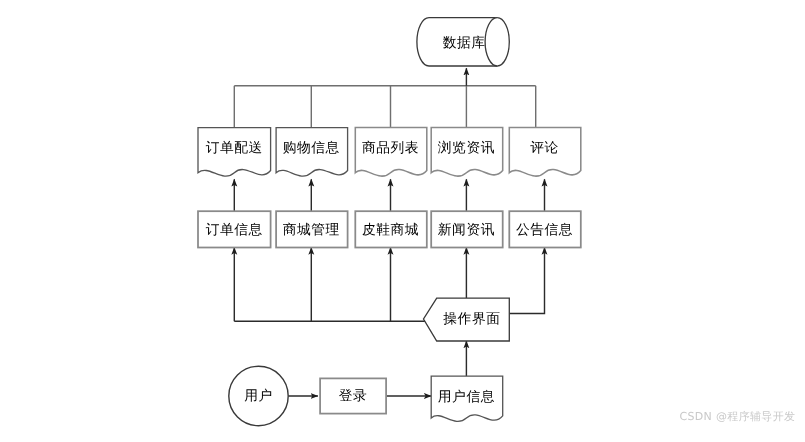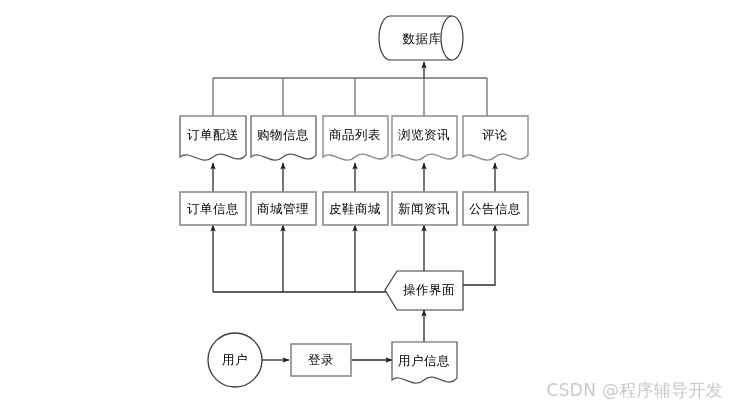--- a/index.html
+++ b/index.html
@@ -25,22 +25,22 @@
     font-size: 12.5px;
     fill: #000000;
     text-anchor: middle;
     dominant-baseline: middle;
     font-family: "DejaVu Sans", "Liberation Sans", sans-serif;
     letter-spacing: 0.5px;
   }
   .watermark-text {
     position: absolute;
     right: 9px;
-    bottom: 0;
-    font-size: 17px;
+    bottom: 16px;
+    font-size: 10px;
     color: #c9c9c9;
     font-family: "DejaVu Sans", "Liberation Sans", sans-serif;
     letter-spacing: 0.3px;
     white-space: nowrap;
     user-select: none;
   }
   .shape-rect {
     fill: #ffffff;
     stroke: #8a8a8a;
     stroke-width: 1.6;

